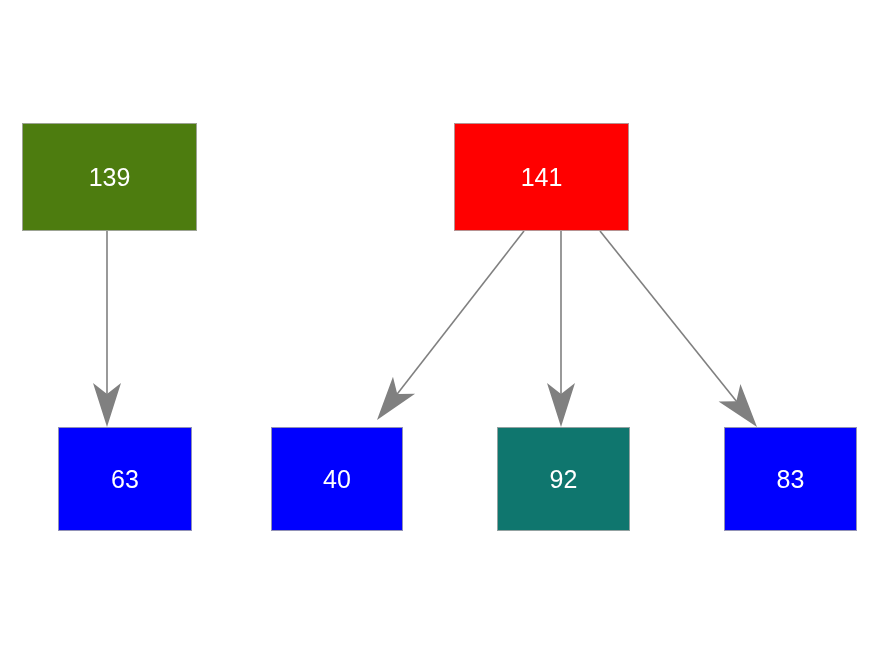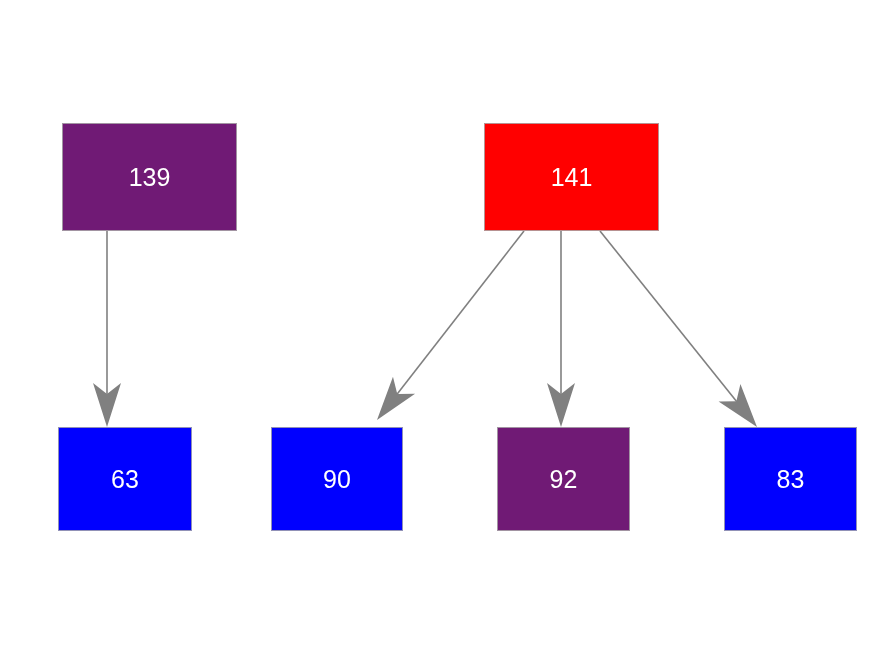--- a/index.html
+++ b/index.html
@@ -58,37 +58,37 @@
       <line x1="107" y1="231" x2="107" y2="396" stroke="#808080" stroke-width="1.6"></line>
       <polygon points="107.00,427.00 93.00,383.00 107.00,394.00 121.00,383.00" fill="#808080"></polygon>
       <line x1="524" y1="231" x2="396.03215901896255" y2="395.53008126133386" stroke="#808080" stroke-width="1.6"></line>
       <polygon points="377.00,420.00 392.96,376.67 397.26,393.95 415.06,393.86" fill="#808080"></polygon>
       <line x1="561" y1="231" x2="561" y2="396" stroke="#808080" stroke-width="1.6"></line>
       <polygon points="561.00,427.00 547.00,383.00 561.00,394.00 575.00,383.00" fill="#808080"></polygon>
       <line x1="600" y1="231" x2="737.6194032106459" y2="402.80511483622047" stroke="#808080" stroke-width="1.6"></line>
       <polygon points="757.00,427.00 718.57,401.41 736.37,401.24 740.42,383.91" fill="#808080"></polygon>
     </svg>
 
-  <div class="node node-parent" style="left: 22px; top: 123px; width: 175px; height: 108px; background: #701a75; margin-left: 40px;">
+  <div class="node node-parent" style="left: 22px; top: 123px; width: 175px; height: 108px; background: #4d7c0f;">
     <span class="node-label" style="color: rgb(255, 255, 255);">139</span>
   </div>
 
-  <div class="node node-parent" style="left: 484px; top: 123px; width: 175px; height: 108px; background: rgb(255, 0, 0); text-align: center;">
+  <div class="node node-parent" style="left: 454px; top: 123px; width: 175px; height: 108px; background: rgb(255, 0, 0); text-align: center;">
     <span class="node-label" style="color: rgb(255, 255, 255);">141</span>
   </div>
 
   <div class="node node-child" style="left: 42px; top: 427px; width: 134px; height: 104px; background: rgb(0, 0, 255); margin-left: 16px;">
     <span class="node-label" style="color: rgb(255, 255, 255);">63</span>
   </div>
 
   <div class="node node-child" style="left: 271px; top: 427px; width: 132px; height: 104px; background: rgb(0, 0, 255);">
-    <span class="node-label" style="color: rgb(255, 255, 255);">90</span>
+    <span class="node-label" style="color: rgb(255, 255, 255);">40</span>
   </div>
 
-  <div class="node node-child" style="left: 497px; top: 427px; width: 133px; height: 104px; background: #701a75; text-align: center;">
+  <div class="node node-child" style="left: 497px; top: 427px; width: 133px; height: 104px; background: #0f766e; text-align: center;">
     <span class="node-label" style="color: rgb(255, 255, 255);">92</span>
   </div>
 
   <div class="node node-child" style="left: 724px; top: 427px; width: 133px; height: 104px; background: rgb(0, 0, 255);">
     <span class="node-label" style="color: rgb(255, 255, 255);">83</span>
   </div>
 
 </div>
 
 </body></html>

